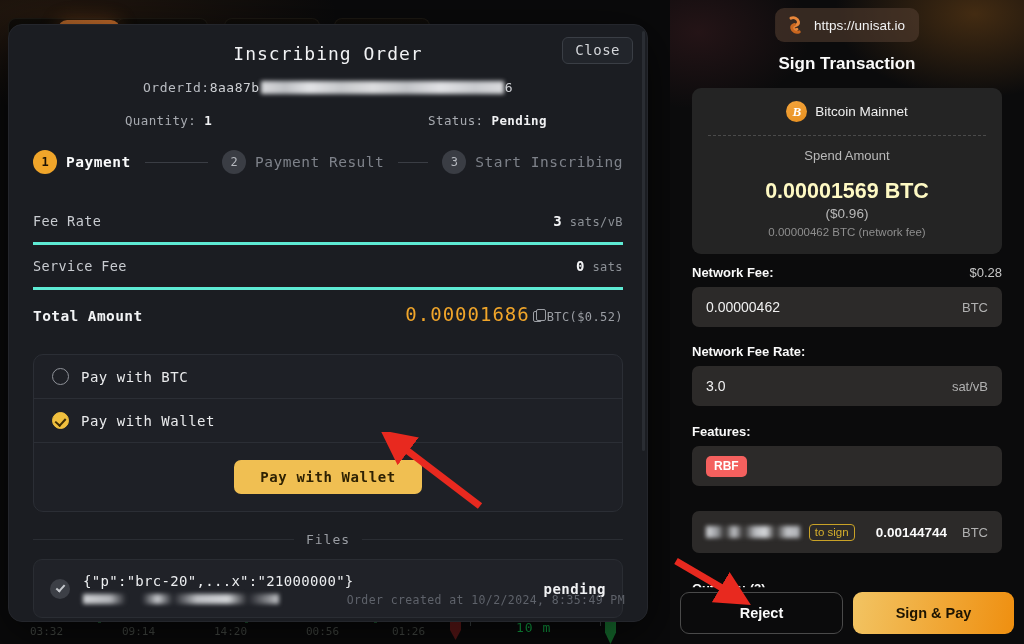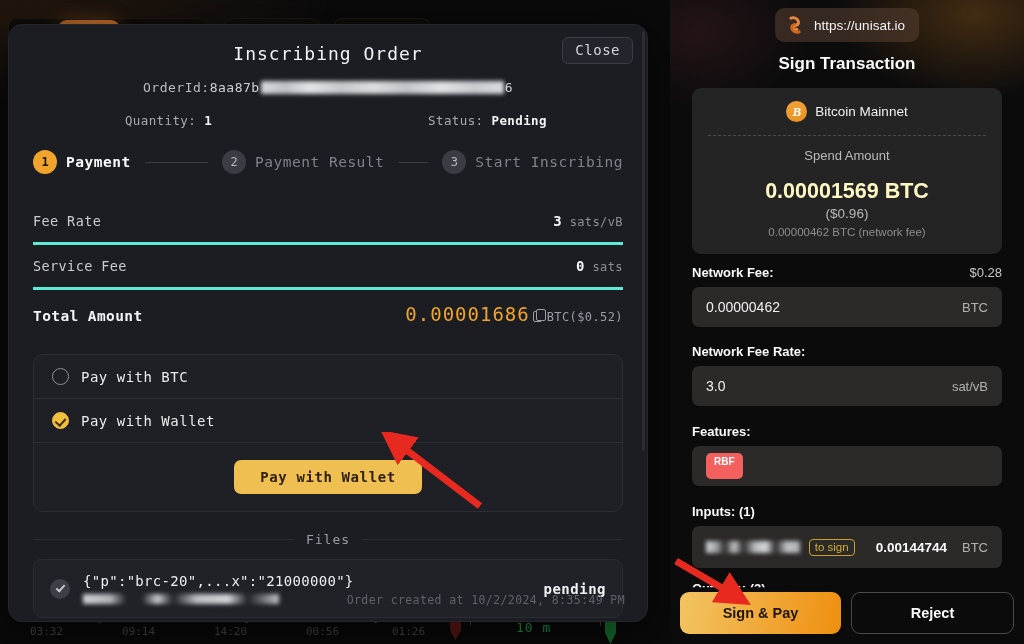--- a/index.html
+++ b/index.html
@@ -241,22 +241,22 @@
   .field-label .right { float: right; font-weight: 400; color: #c6c6c6; }
   .field-box {
     margin-top: 7px; background: #2c2a29; border-radius: 7px;
     height: 40px; display: flex; align-items: center; justify-content: space-between;
     padding: 0 14px;
   }
   .field-box .val { font-size: 14px; color: #f0f0f0; }
   .field-box .unit { font-size: 13px; color: #b1b1b1; }
   .sec { position: absolute; left: 22px; width: 310px; }
   .rbf-badge {
-    background: #f4605e; color: #fff; font-size: 10px; font-weight: 700;
-    border-radius: 5px; padding: 3px 8px 12px; display: inline-block;
+    background: #f4605e; color: #fff; font-size: 12px; font-weight: 700;
+    border-radius: 5px; padding: 3px 8px 4px; display: inline-block;
   }
   .io-box {
     margin-top: 7px; background: #2c2a29; border-radius: 7px;
     height: 42px; display: flex; align-items: center; padding: 0 14px; gap: 9px;
   }
   .addr-blur {
     height: 12px; width: 108px;
     background: linear-gradient(90deg,#d5d7da 0%, #9a9ca0 12%, #0000 20%, #c7c9cd 30%,
                                 #0000 40%, #b9bbbf 52%, #d6d8db 64%, #0000 74%, #c2c4c8 86%, #adafb3 100%);
     filter: blur(2px); border-radius: 1px;
@@ -473,34 +473,33 @@
     </div>
 
     <div class="sec" style="top:424px">
       <div class="field-label">Features:</div>
       <div class="field-box" style="justify-content:flex-start">
         <span class="rbf-badge">RBF</span>
       </div>
     </div>
 
     <div class="sec" style="top:504px">
-      <div class="field-label">Inputs: (1)</div>
       <div class="io-box">
         <span class="addr-blur"></span>
         <span class="tosign">to sign</span>
         <span class="io-amt">0.00144744</span>
         <span class="io-unit">BTC</span>
       </div>
     </div>
 
     <div class="outputs-label">Outputs: (2)</div>
 
     <div class="btn-row">
+      <div class="btn reject">Reject</div>
       <div class="btn sign">Sign &amp; Pay</div>
-      <div class="btn reject">Reject</div>
     </div>
 
     <svg class="arrow" style="left:-2px; top:555px;" width="90" height="52">
       <defs>
         <marker id="ah2" markerWidth="5" markerHeight="5" refX="2.2" refY="2.5" orient="auto">
           <path d="M0,0 L5,2.5 L0,5 z" fill="#e8291f"></path>
         </marker>
       </defs>
       <line x1="8" y1="6" x2="66" y2="40" stroke="#e8291f" stroke-width="7" marker-end="url(#ah2)"></line>
     </svg>

